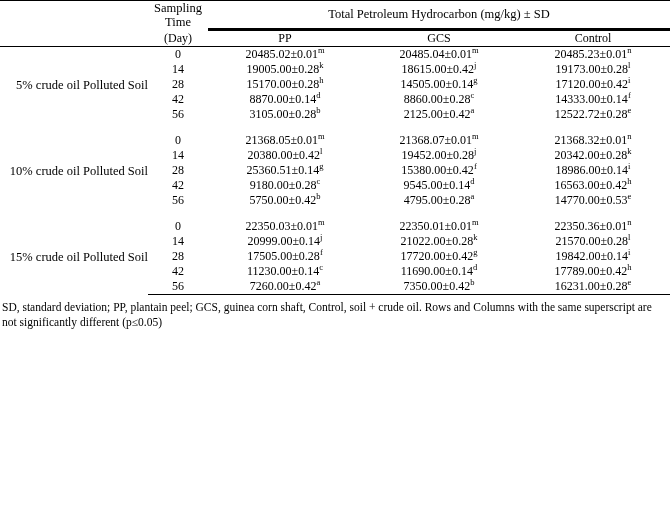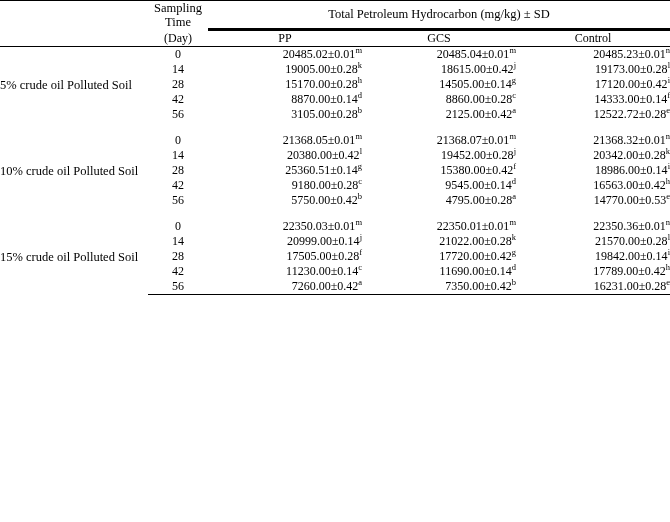--- a/index.html
+++ b/index.html
@@ -49,33 +49,33 @@
   }
   .sub-hdr {
     font-weight: bold;
     font-size: 12px;
     text-align: center;
     padding: 3px 2px 4px 2px;
   }
   .grp-label {
     font-weight: bold;
     font-size: 12.5px;
-    text-align: left;
+    text-align: right;
     line-height: 1.3;
     padding: 0 4px;
   }
   .day-cell {
     font-size: 12px;
     text-align: center;
     padding: 2.5px 0;
     width: 60px;
   }
   .val-cell {
     font-size: 12px;
-    text-align: right;
+    text-align: center;
     padding: 2.5px 0;
     white-space: nowrap;
   }
   .val-cell sup, .day-cell sup {
     font-size: 8.5px;
     vertical-align: super;
     line-height: 0;
   }
   .spacer-row td {
     height: 11px;
@@ -220,14 +220,15 @@
       </tr>
       <tr class="rule-bottom">
         <td class="day-cell">56</td>
         <td class="val-cell"><span>7260.00±0.42</span><sup>a</sup></td>
         <td class="val-cell"><span>7350.00±0.42</span><sup>b</sup></td>
         <td class="val-cell"><span>16231.00±0.28</span><sup>e</sup></td>
       </tr>
     </tbody>
   </table>
 
+  <div class="footnote">SD, standard deviation; PP, plantain peel; GCS, guinea corn shaft, Control, soil + crude oil. Rows and Columns with the same superscript are not significantly different (p≤0.05)</div>
 
 </div>
 
 </body></html>

